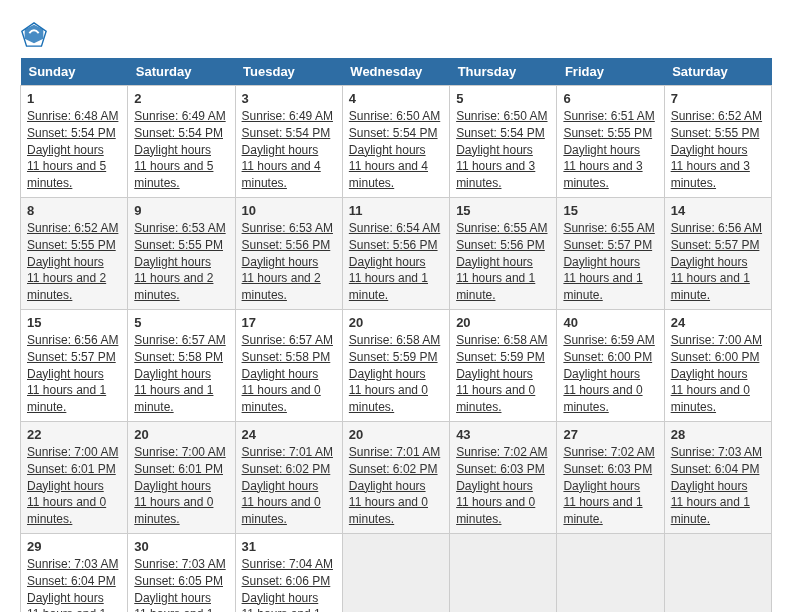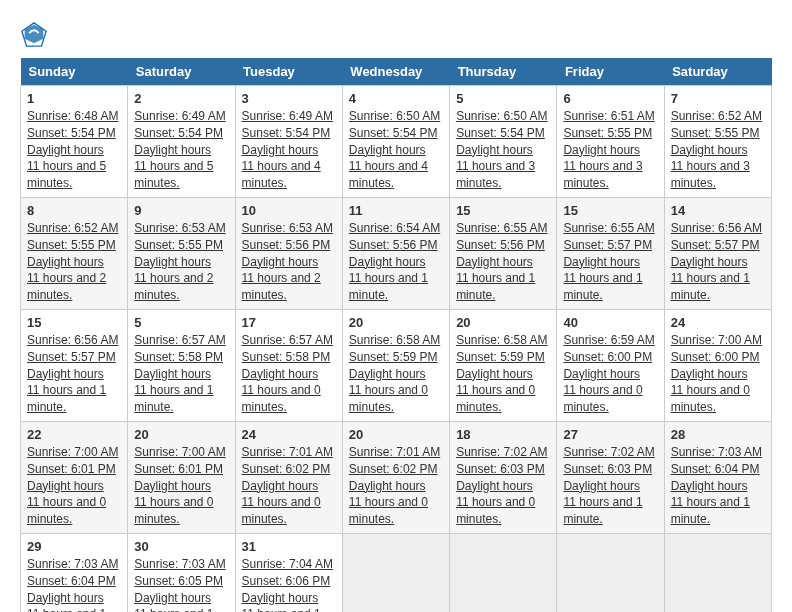--- a/index.html
+++ b/index.html
@@ -351,21 +351,21 @@
         <td>
         <span class="day-num">20</span>
         <div class="day-info">
           Sunrise: 7:01 AM<br>
           Sunset: 6:02 PM<br>
           Daylight hours<br>
           11 hours and 0 minutes.
         </div>
       </td>
         <td>
-        <span class="day-num">18</span>
+        <span class="day-num">43</span>
         <div class="day-info">
           Sunrise: 7:02 AM<br>
           Sunset: 6:03 PM<br>
           Daylight hours<br>
           11 hours and 0 minutes.
         </div>
       </td>
         <td>
         <span class="day-num">27</span>
         <div class="day-info">

